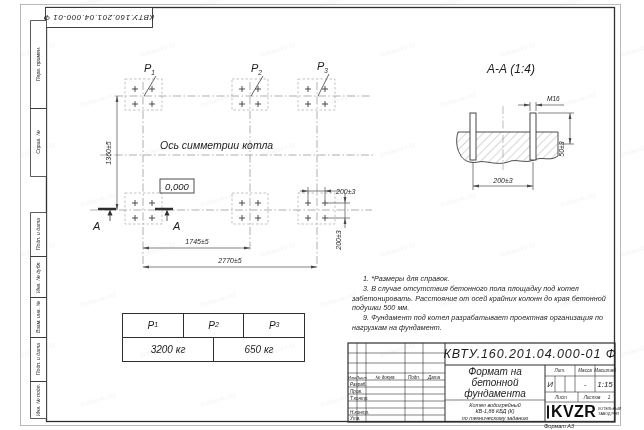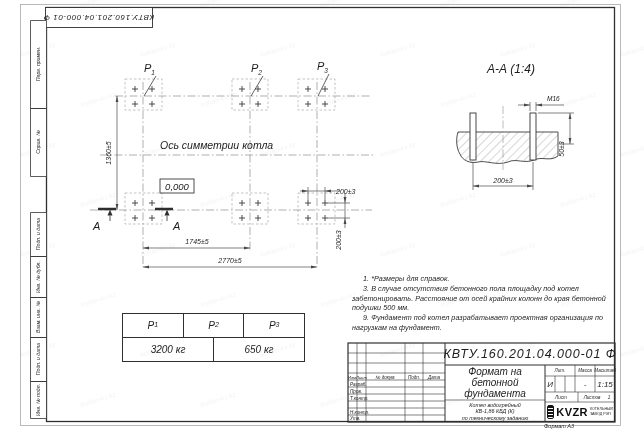--- a/index.html
+++ b/index.html
@@ -30,21 +30,21 @@
   
   .tb-label{position:absolute;font-size:4.6px;white-space:nowrap;transform:translate(-50%,-50%);z-index:2;color:#222;}
   .tb-left{transform:translate(0,-50%);}
   .doc-number{position:absolute;left:447px;top:344px;width:166px;height:20px;display:flex;align-items:center;justify-content:center;
               font-size:12.5px;letter-spacing:0.9px;white-space:nowrap;z-index:2;}
   .tb-title{position:absolute;left:447px;top:366px;width:96px;text-align:center;font-size:10px;line-height:1.12;z-index:2;}
   .tb-product{position:absolute;left:447px;top:402px;width:96px;text-align:center;font-size:5.4px;line-height:1.2;z-index:2;}
   .logo{position:absolute;left:547px;top:404px;width:66px;height:16px;display:flex;align-items:center;z-index:2;font-style:normal;}
   .logo-icon{width:13px;height:12px;border-radius:2px;margin-right:2px;
              background:repeating-linear-gradient(to bottom,#141414 0 2.1px,#fbfbfb 2.1px 3.1px);border:1px solid #141414;}
-  .logo-name{font-weight:700;font-size:11px;letter-spacing:0.4px;color:#0d0d0d;}
+  .logo-name{font-weight:700;font-size:16px;letter-spacing:0.4px;color:#0d0d0d;}
   .logo-caption{margin-left:2px;font-size:3.7px;line-height:1.25;color:#1a1a1a;}
   .format-note{position:absolute;left:544px;top:423px;font-size:5.5px;z-index:2;}
 </style>
 </head>
 <body>
 
 <div class="sheet">
 
   <div id="wm">
       <span style="left: 80px; top: -4px;">kotlan-kv.kz</span>

